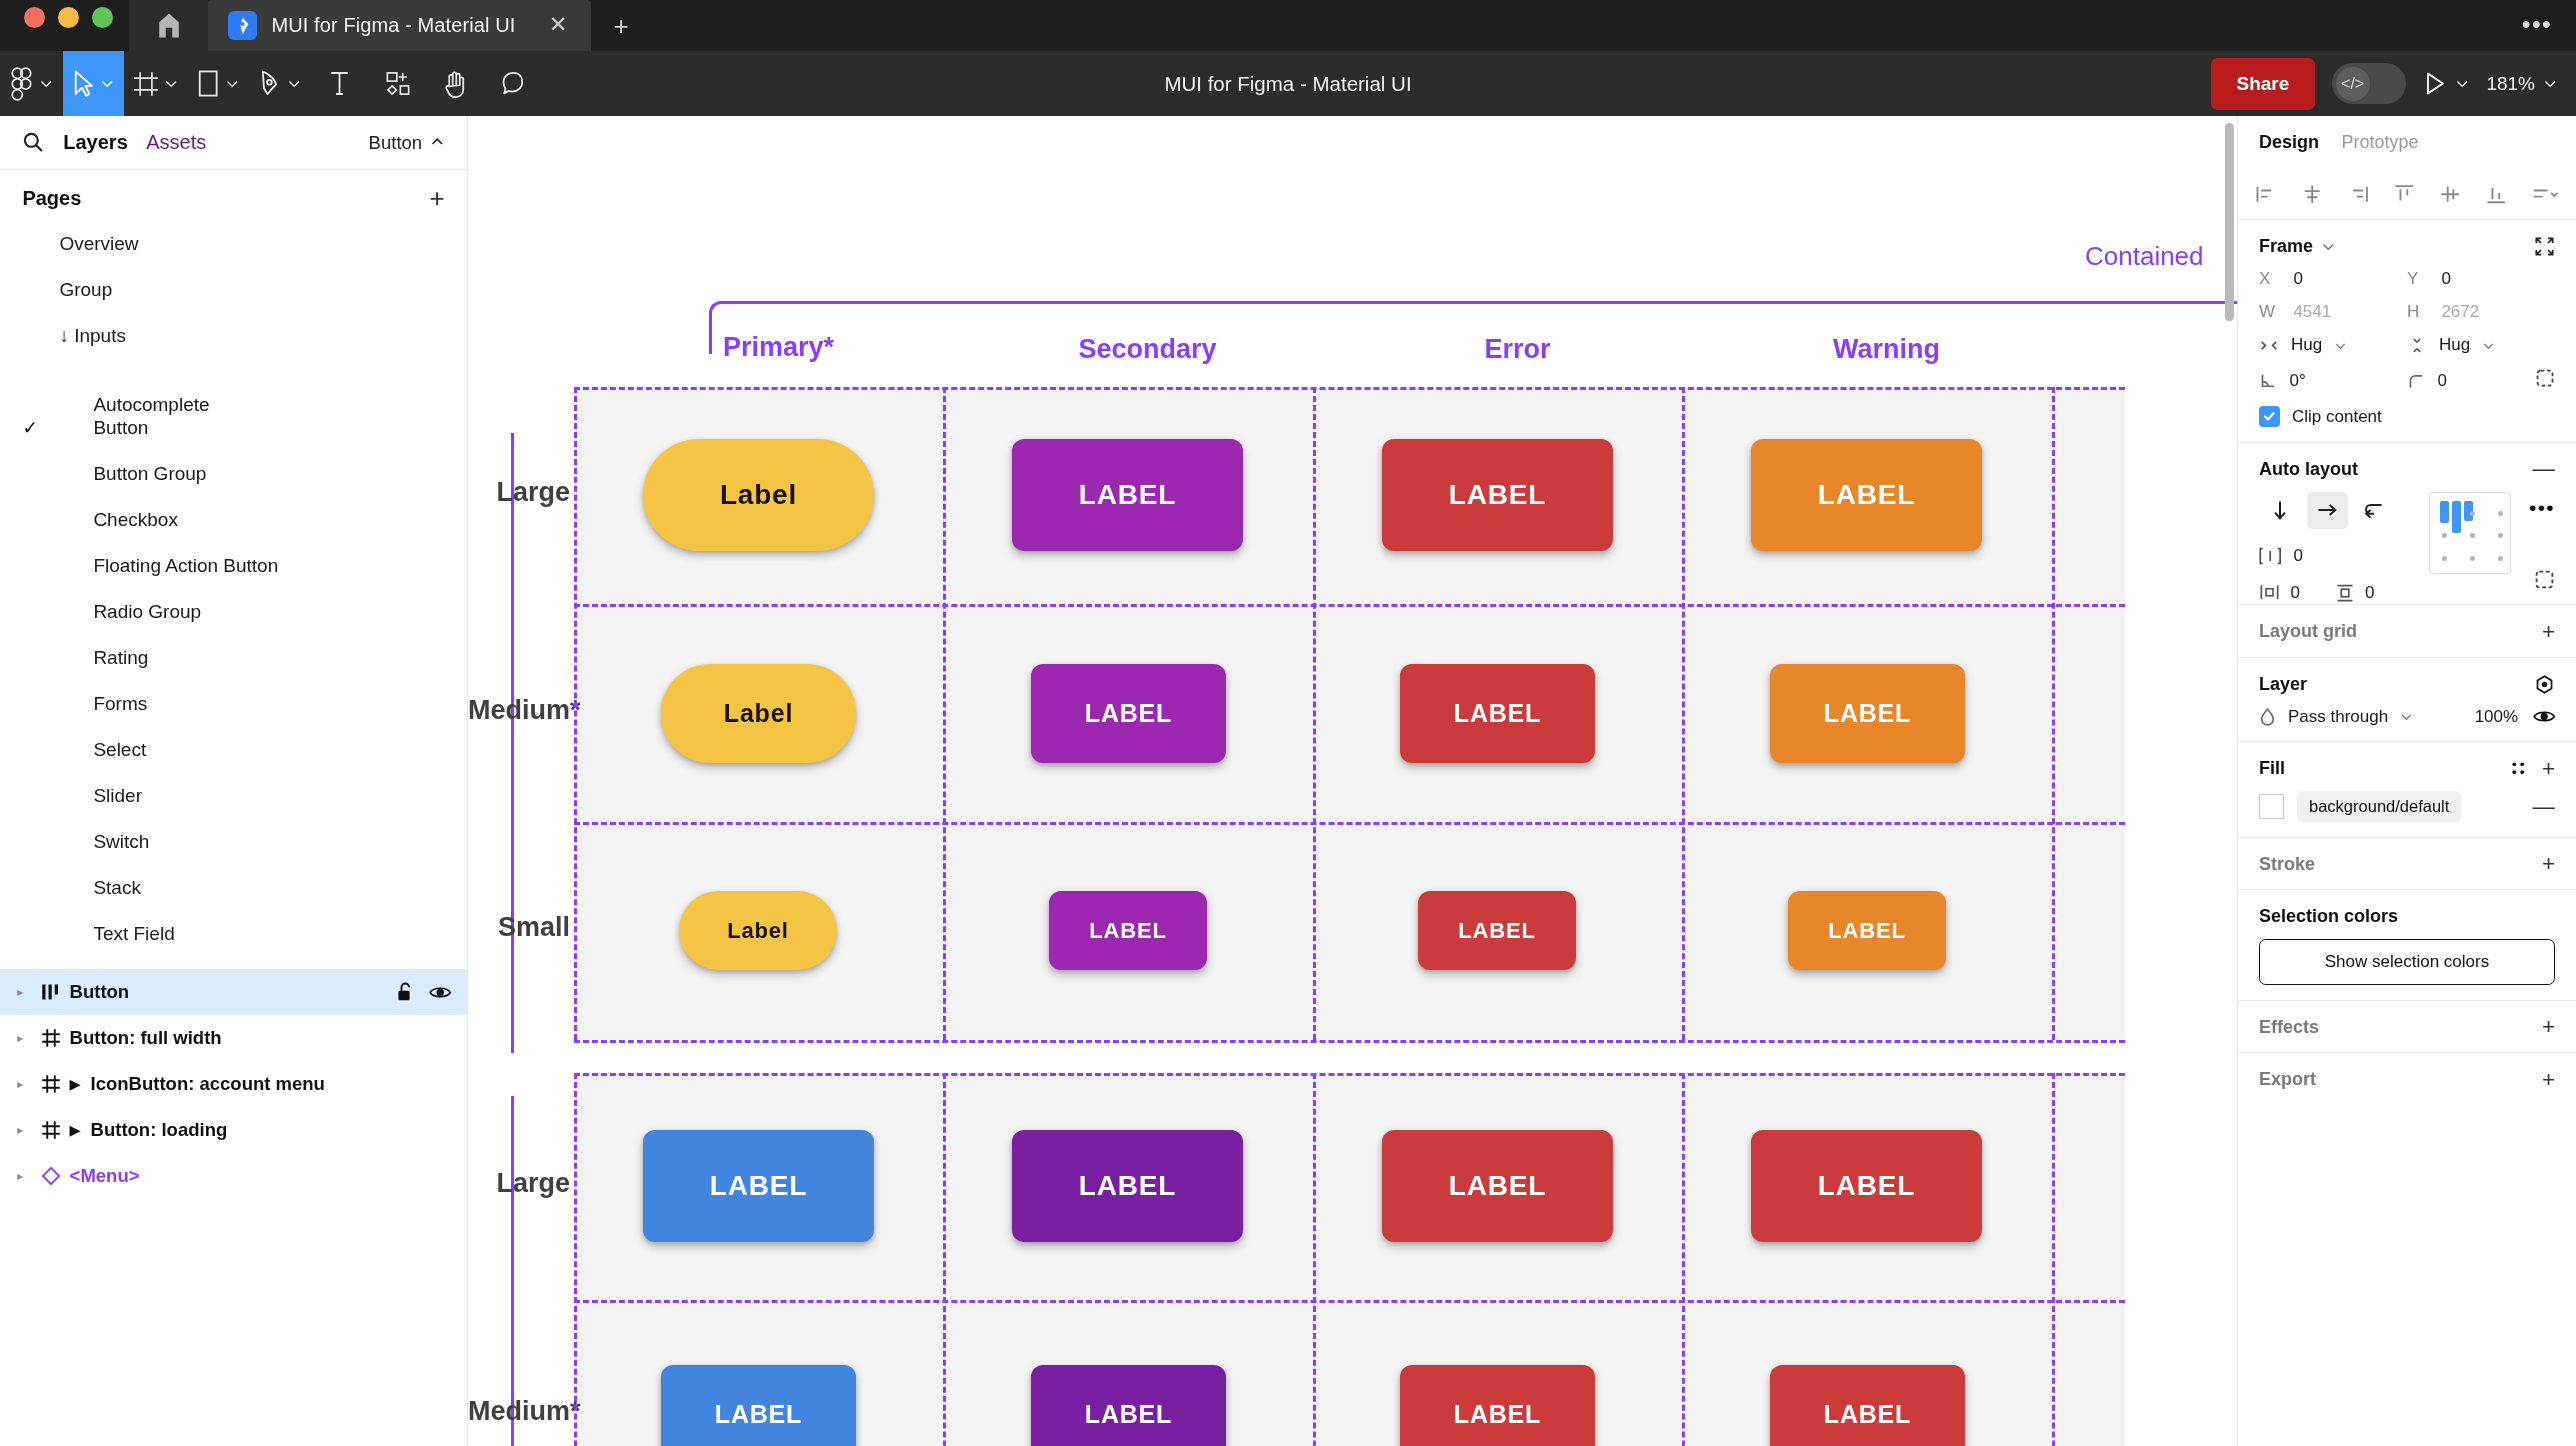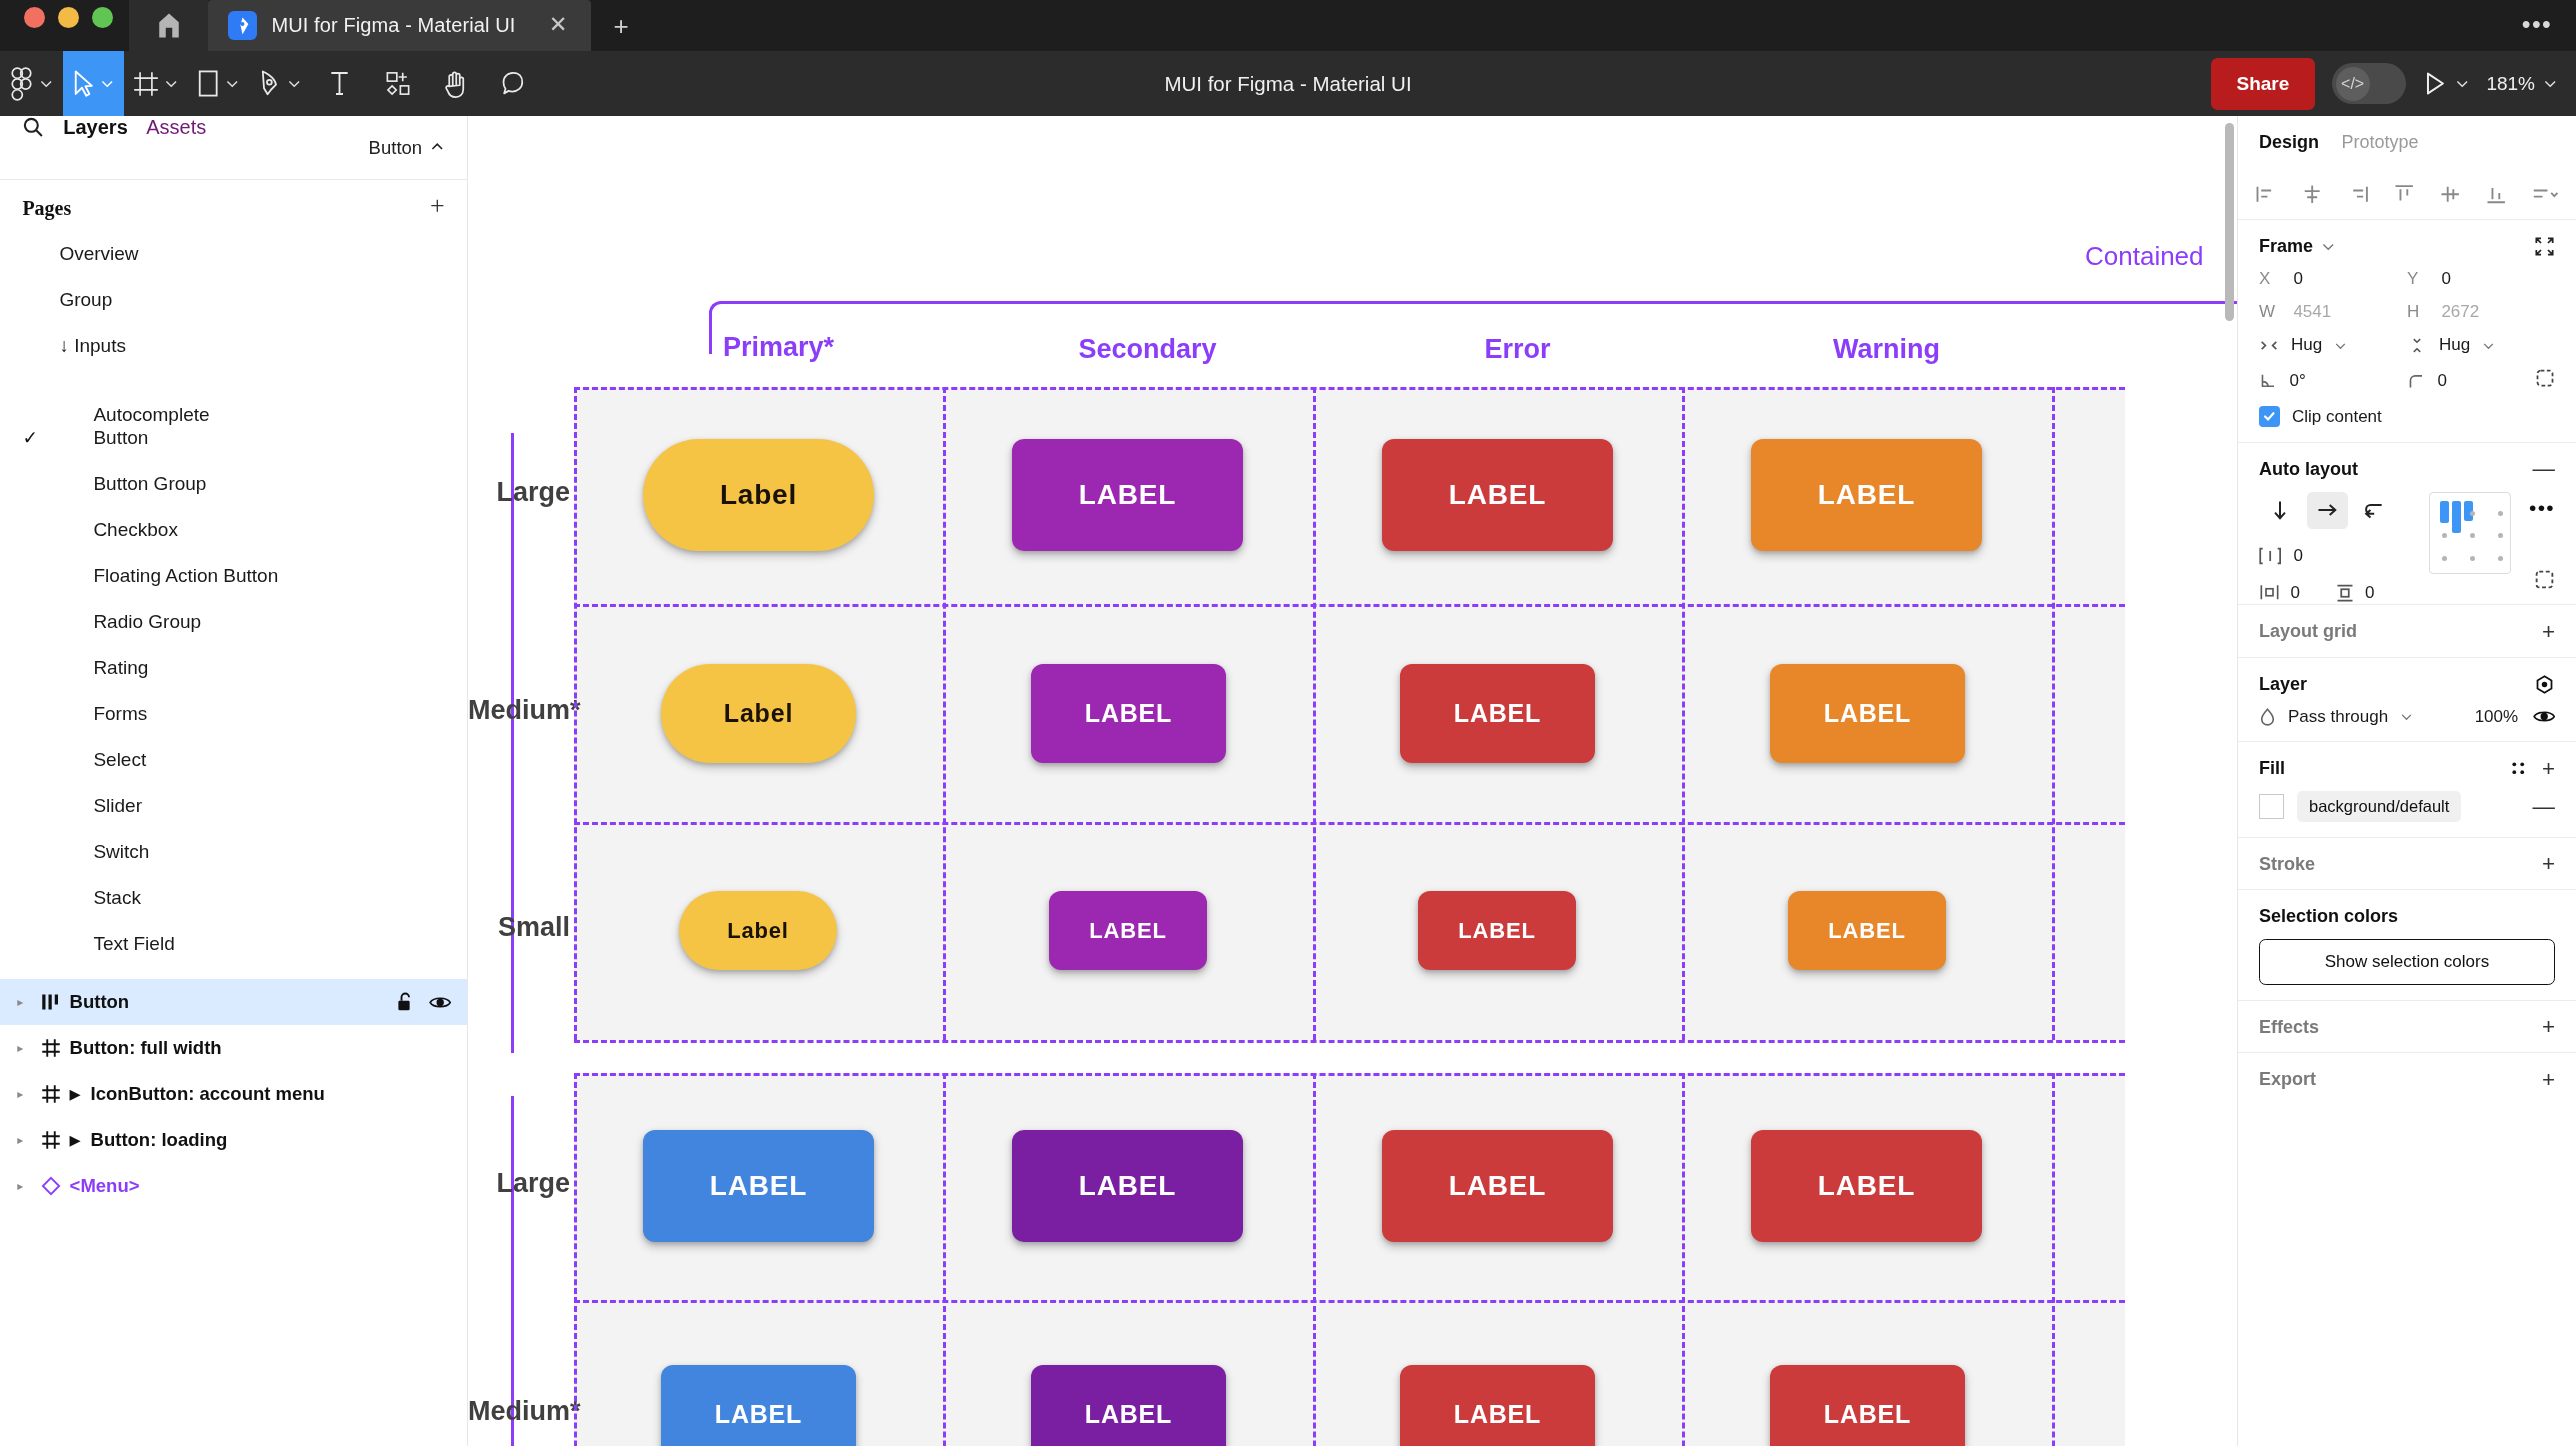--- a/index.html
+++ b/index.html
@@ -52,26 +52,26 @@
   }
   .code-knob { width:34px; height:34px; border-radius:50%; background:#5e5e5e; display:flex;align-items:center;justify-content:center; color:#d6d6d6; font-size:16px;}
   .present { display:flex; align-items:center; gap:9.2px; cursor:pointer;}
   .zoomlvl { color:#efefef; font-size:19px; display:flex; align-items:center; gap:8px; cursor:pointer;}
 
   
   .main { flex:1; display:flex; position:relative; background:#fff; min-height:0; }
 
   
   .sidebar { width:468px; background:#fff; border-right:0.7px solid #e6e6e6; display:flex; flex-direction:column; flex:0 0 468px;}
-  .sb-tabs { height:64px; display:flex; padding:0 22.4px; gap:18.5px; border-bottom:0.7px solid #e8e8e8;}
+  .sb-tabs { height:54px; display:flex; align-items:center; padding:0 22.4px; gap:18.5px; border-bottom:0.7px solid #e8e8e8;}
   .sb-tab { font-size:20px; color:#701a75; cursor:pointer;}
   .sb-tab.active { color:#111; font-weight:bold;}
   .sb-spacer { flex:1; }
   .sb-page-sel { font-size:18.5px; color:#222; display:flex; align-items:center; gap:8px; cursor:pointer;}
-  .pages-head { display:flex; align-items:flex-start; padding:17px 22.4px 10.6px 22.4px;font-family:Liberation Serif, serif; }
+  .pages-head { display:flex; align-items:center; padding:17px 22.4px 10.6px 22.4px; }
   .pages-title { font-size:20px; font-weight:bold; color:#111; }
   .pages-add { margin-left:auto; font-size:26px; color:#333; line-height:.7; cursor:pointer;}
   .page-row { height:46px; display:flex; align-items:center; padding:0 22.4px; font-size:19px; color:#1a1a1a; cursor:pointer;}
   .page-row .chk { width:37px; flex:0 0 37px; font-size:18.5px; color:#111; }
   .page-row .lbl { white-space:nowrap; }
   .sb-divider { height:0.7px; background:#e8e8e8; margin:12px 0 0 0;}
 
   .layer-row { height:46px; display:flex; align-items:center; padding:0 16px 0 9.2px; font-size:18.5px; color:#111; cursor:pointer; gap:0;}
   .layer-row.selected { background:#daeaff; }
   .lr-caret { width:22.4px; flex:0 0 22.4px; color:#8a8a8a; font-size:12px; text-align:center;}

